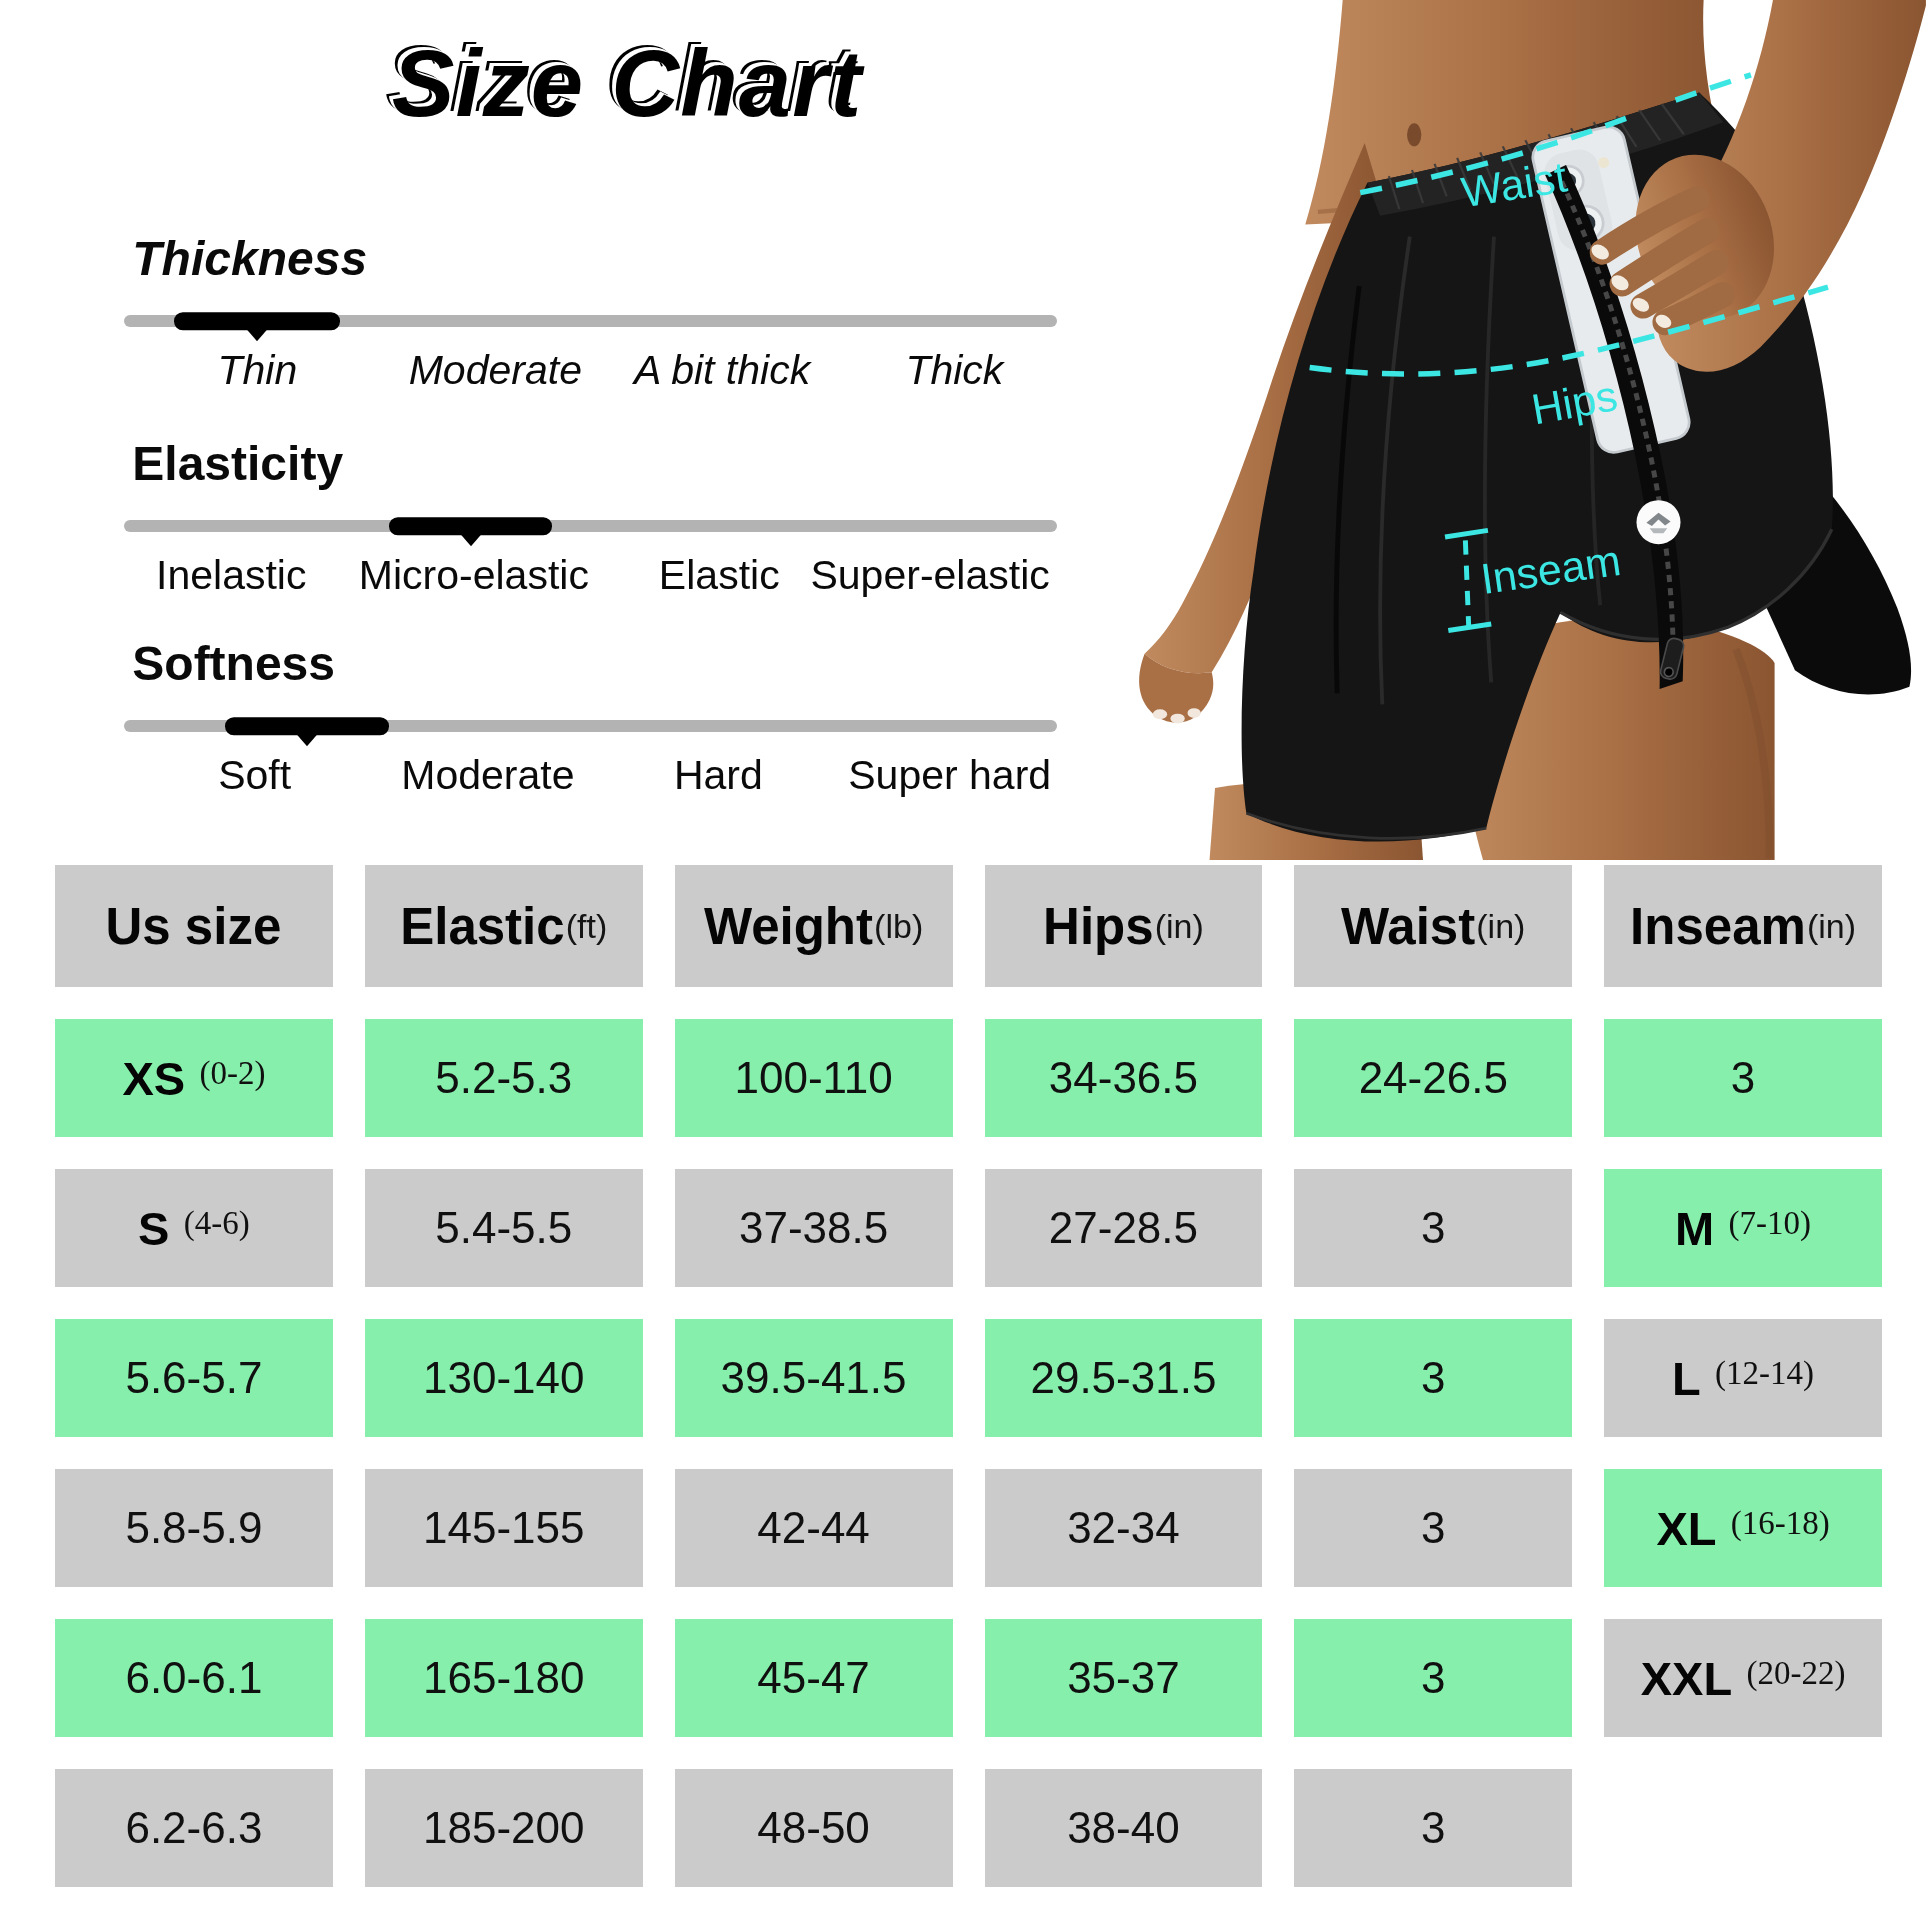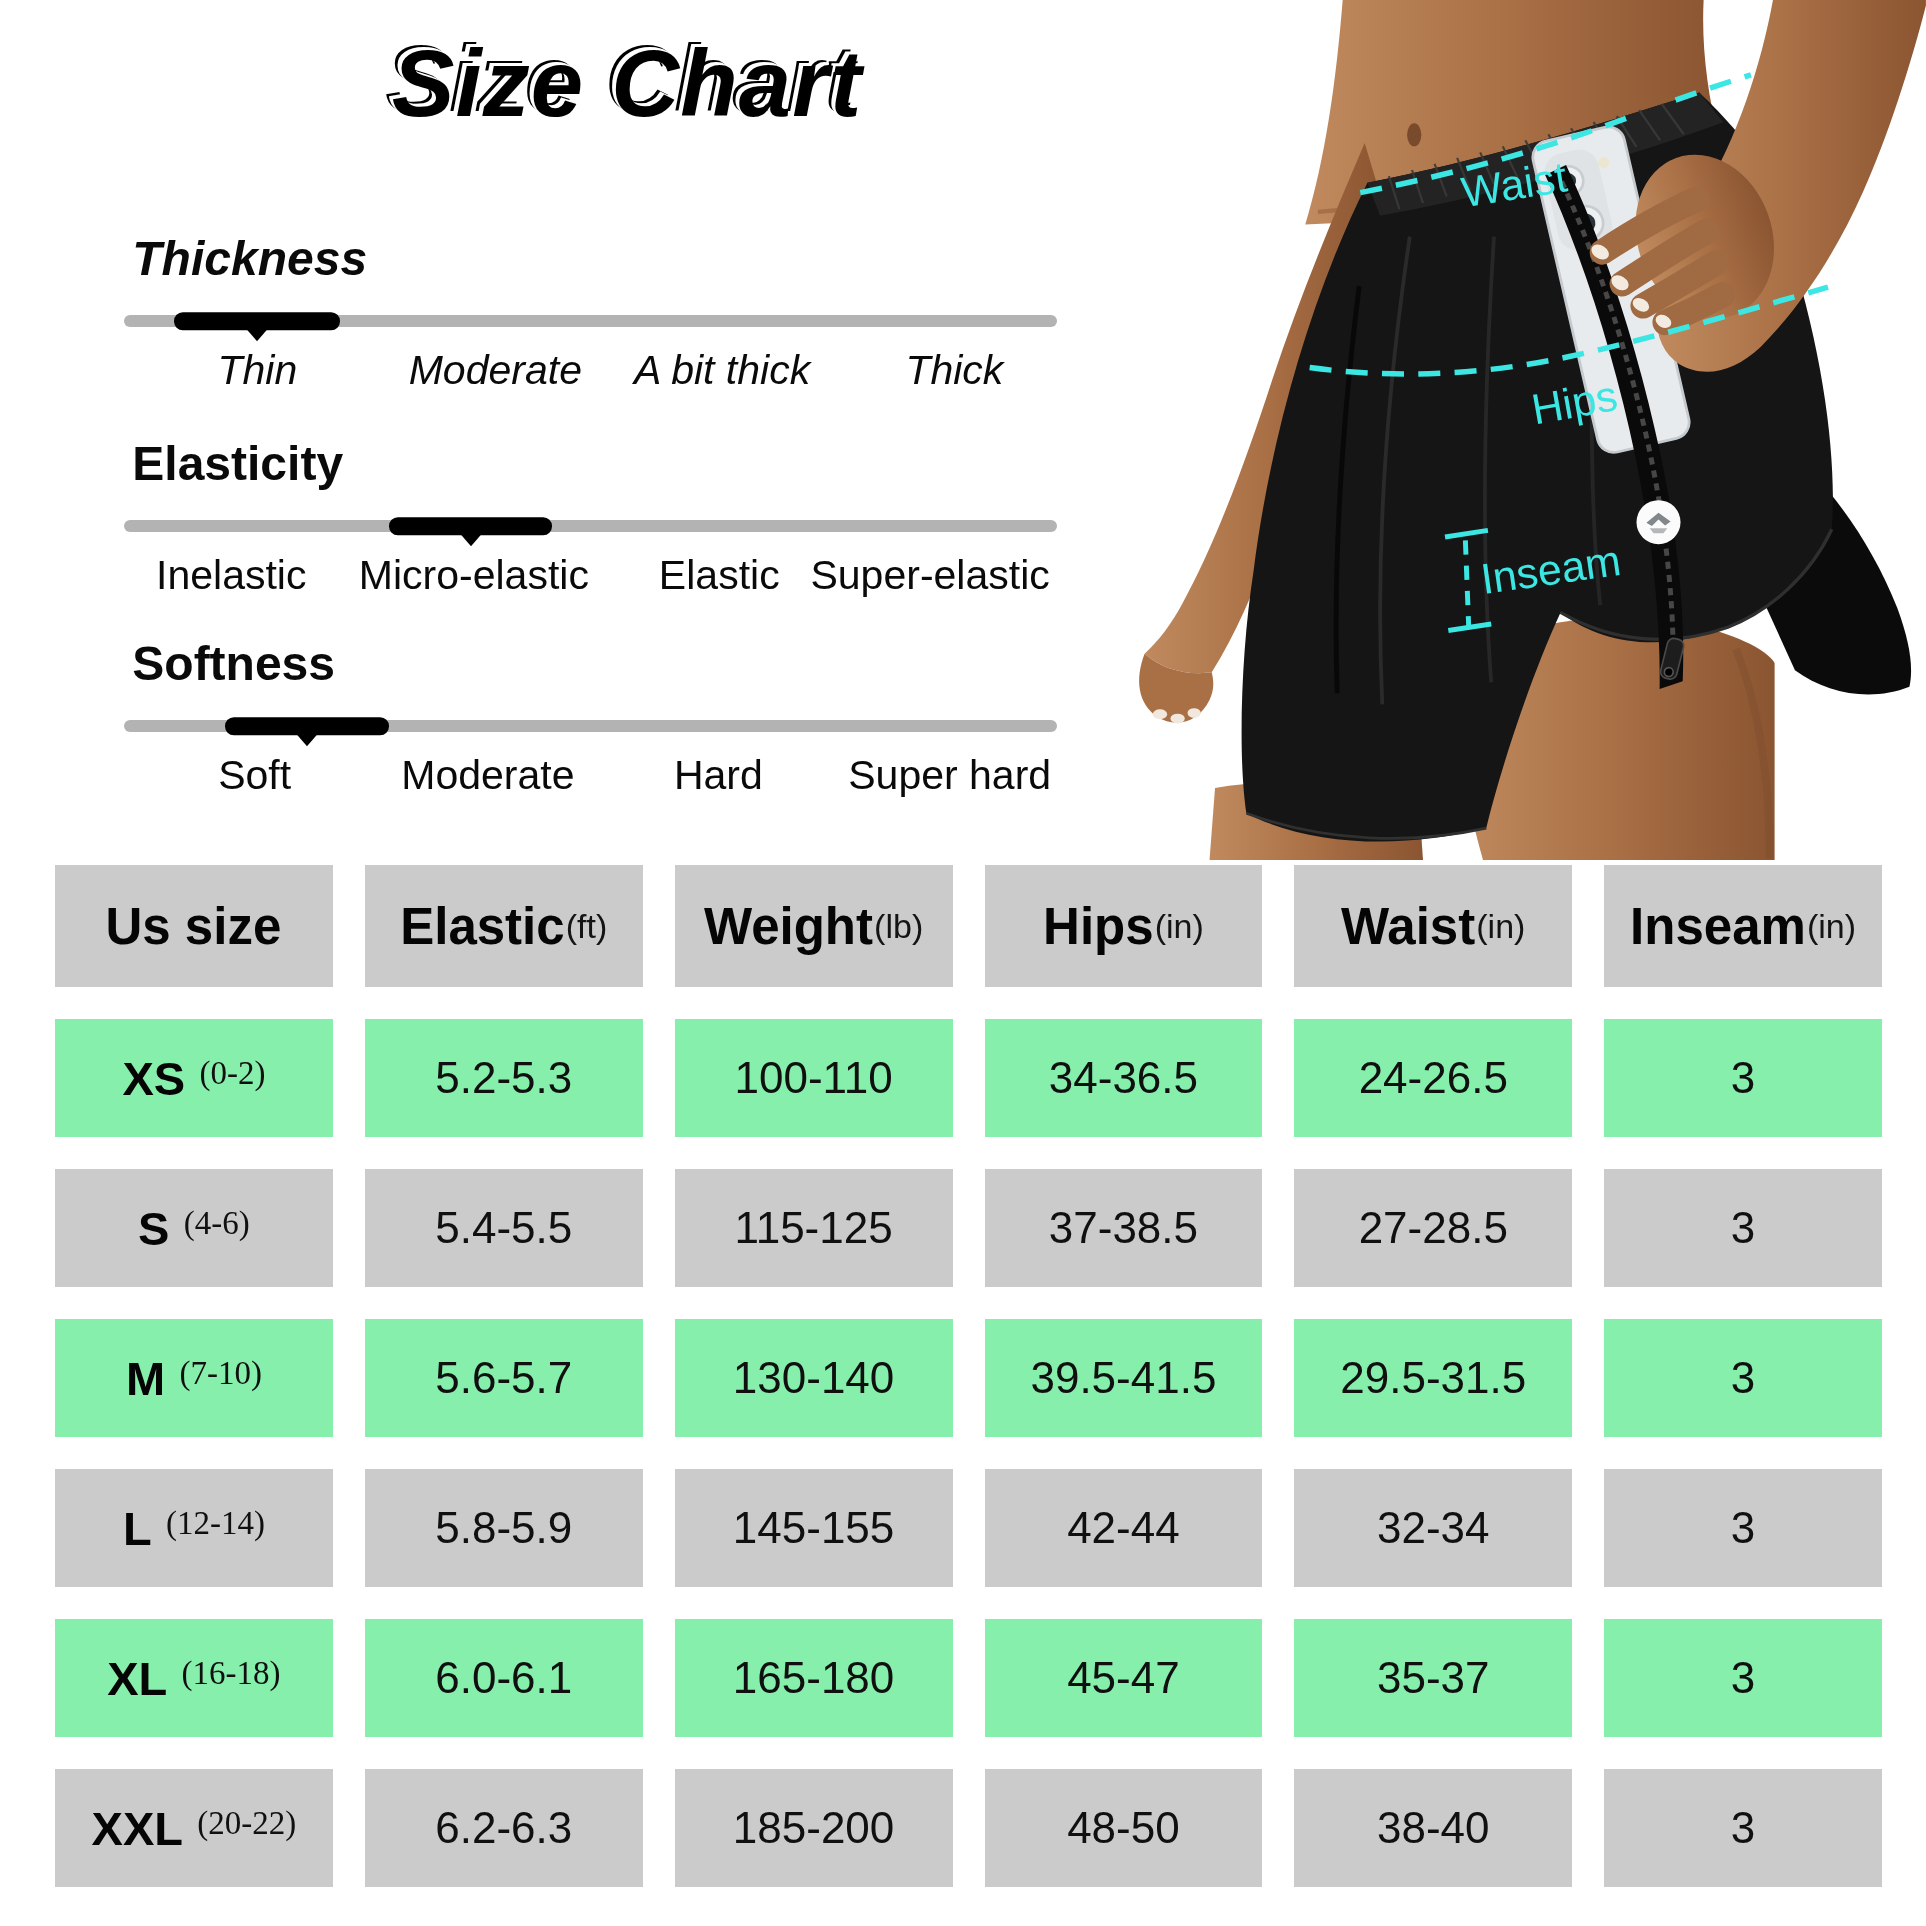--- a/index.html
+++ b/index.html
@@ -266,23 +266,20 @@
       </div>
 
     <div class="cell r-dark">
         <span class="sz">S</span>
         <span class="rng">(4-6)</span>
       </div>
     <div class="cell r-dark">
         <span class="val">5.4-5.5</span>
       </div>
     <div class="cell r-dark">
-        <span class="val">115-125</span>
-      </div>
-    <div class="cell r-dark">
         <span class="val">37-38.5</span>
       </div>
     <div class="cell r-dark">
         <span class="val">27-28.5</span>
       </div>
     <div class="cell r-dark">
         <span class="val">3</span>
       </div>
 
     <div class="cell r-light">

